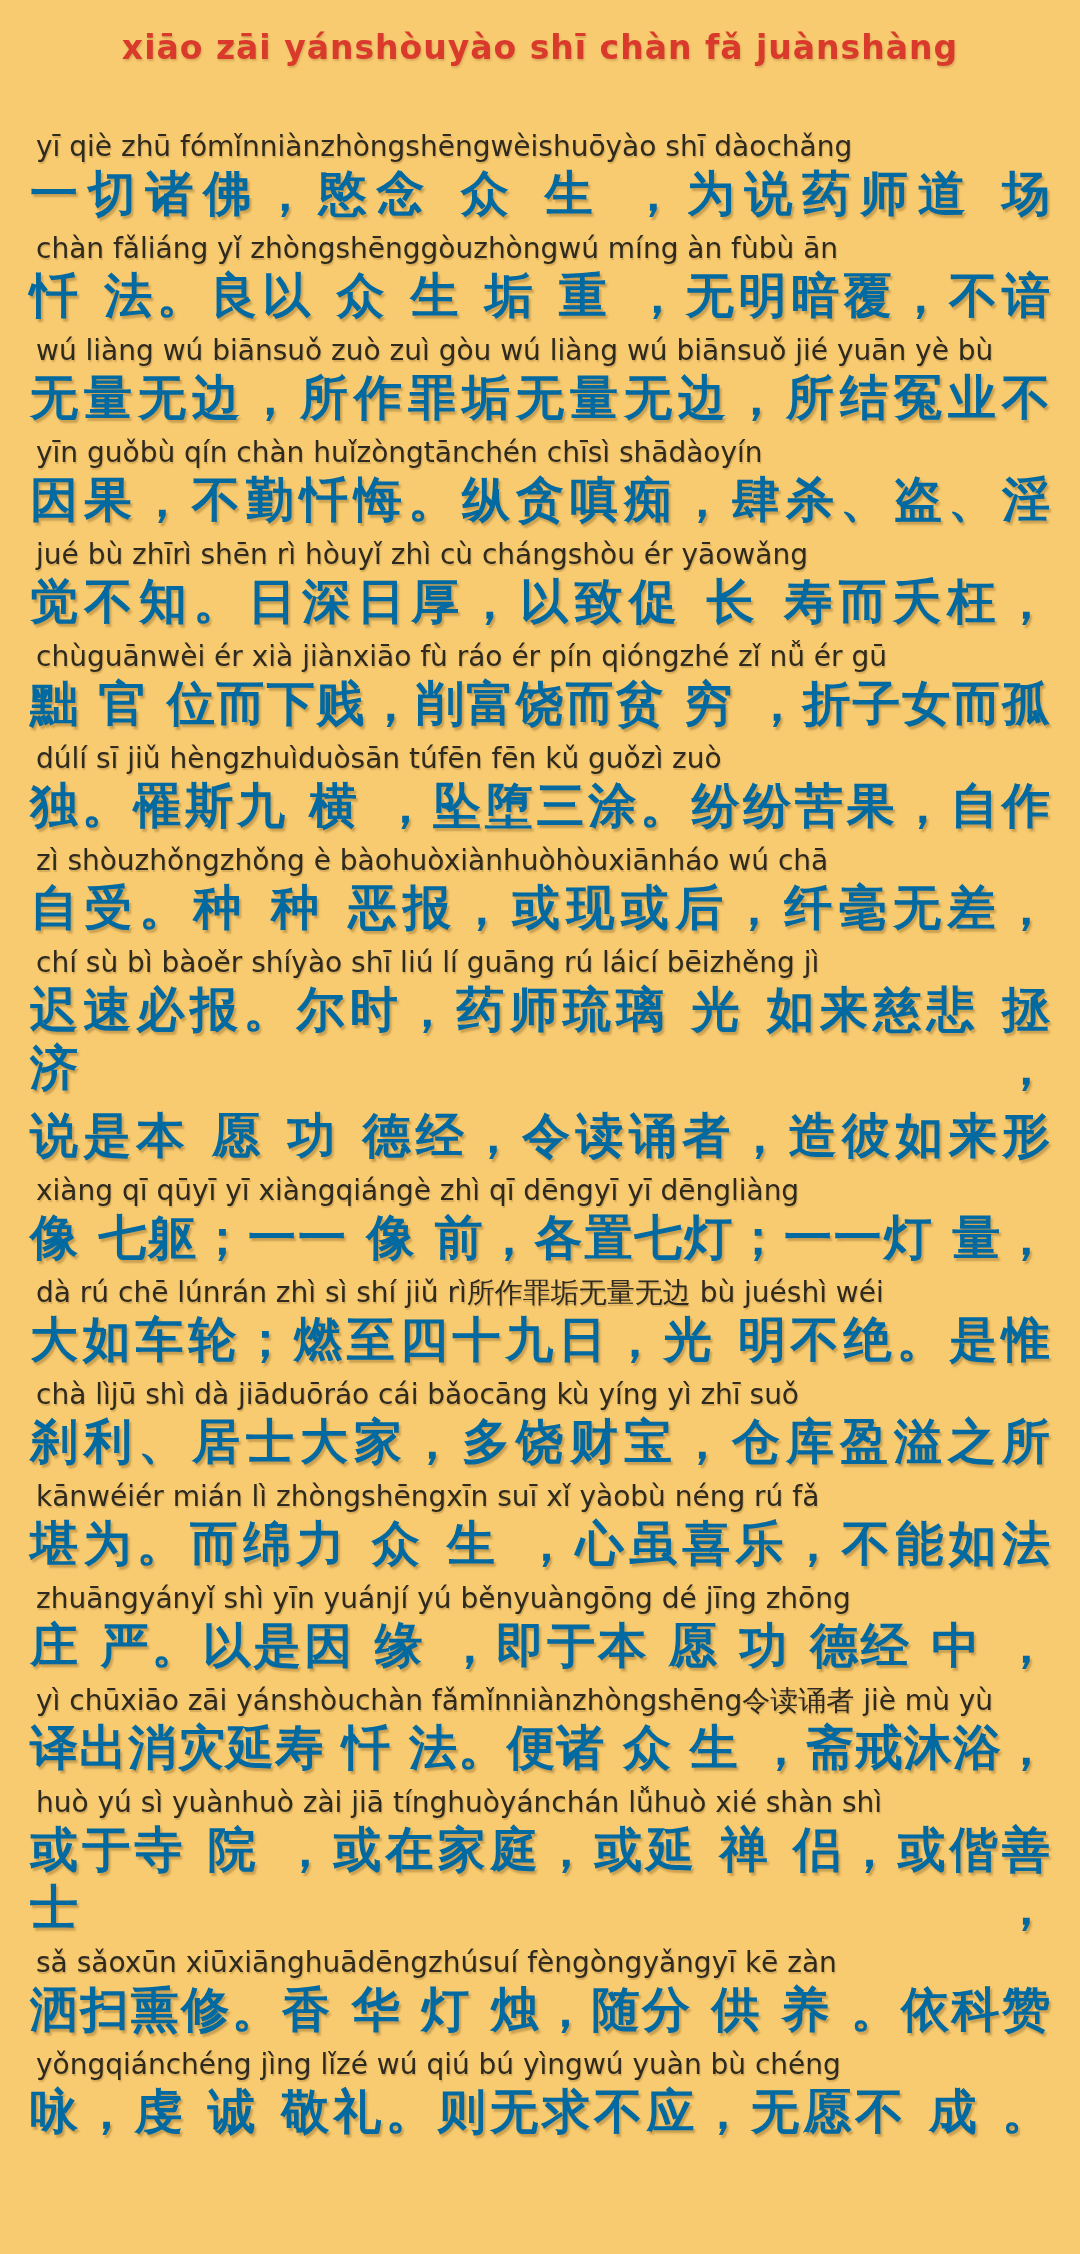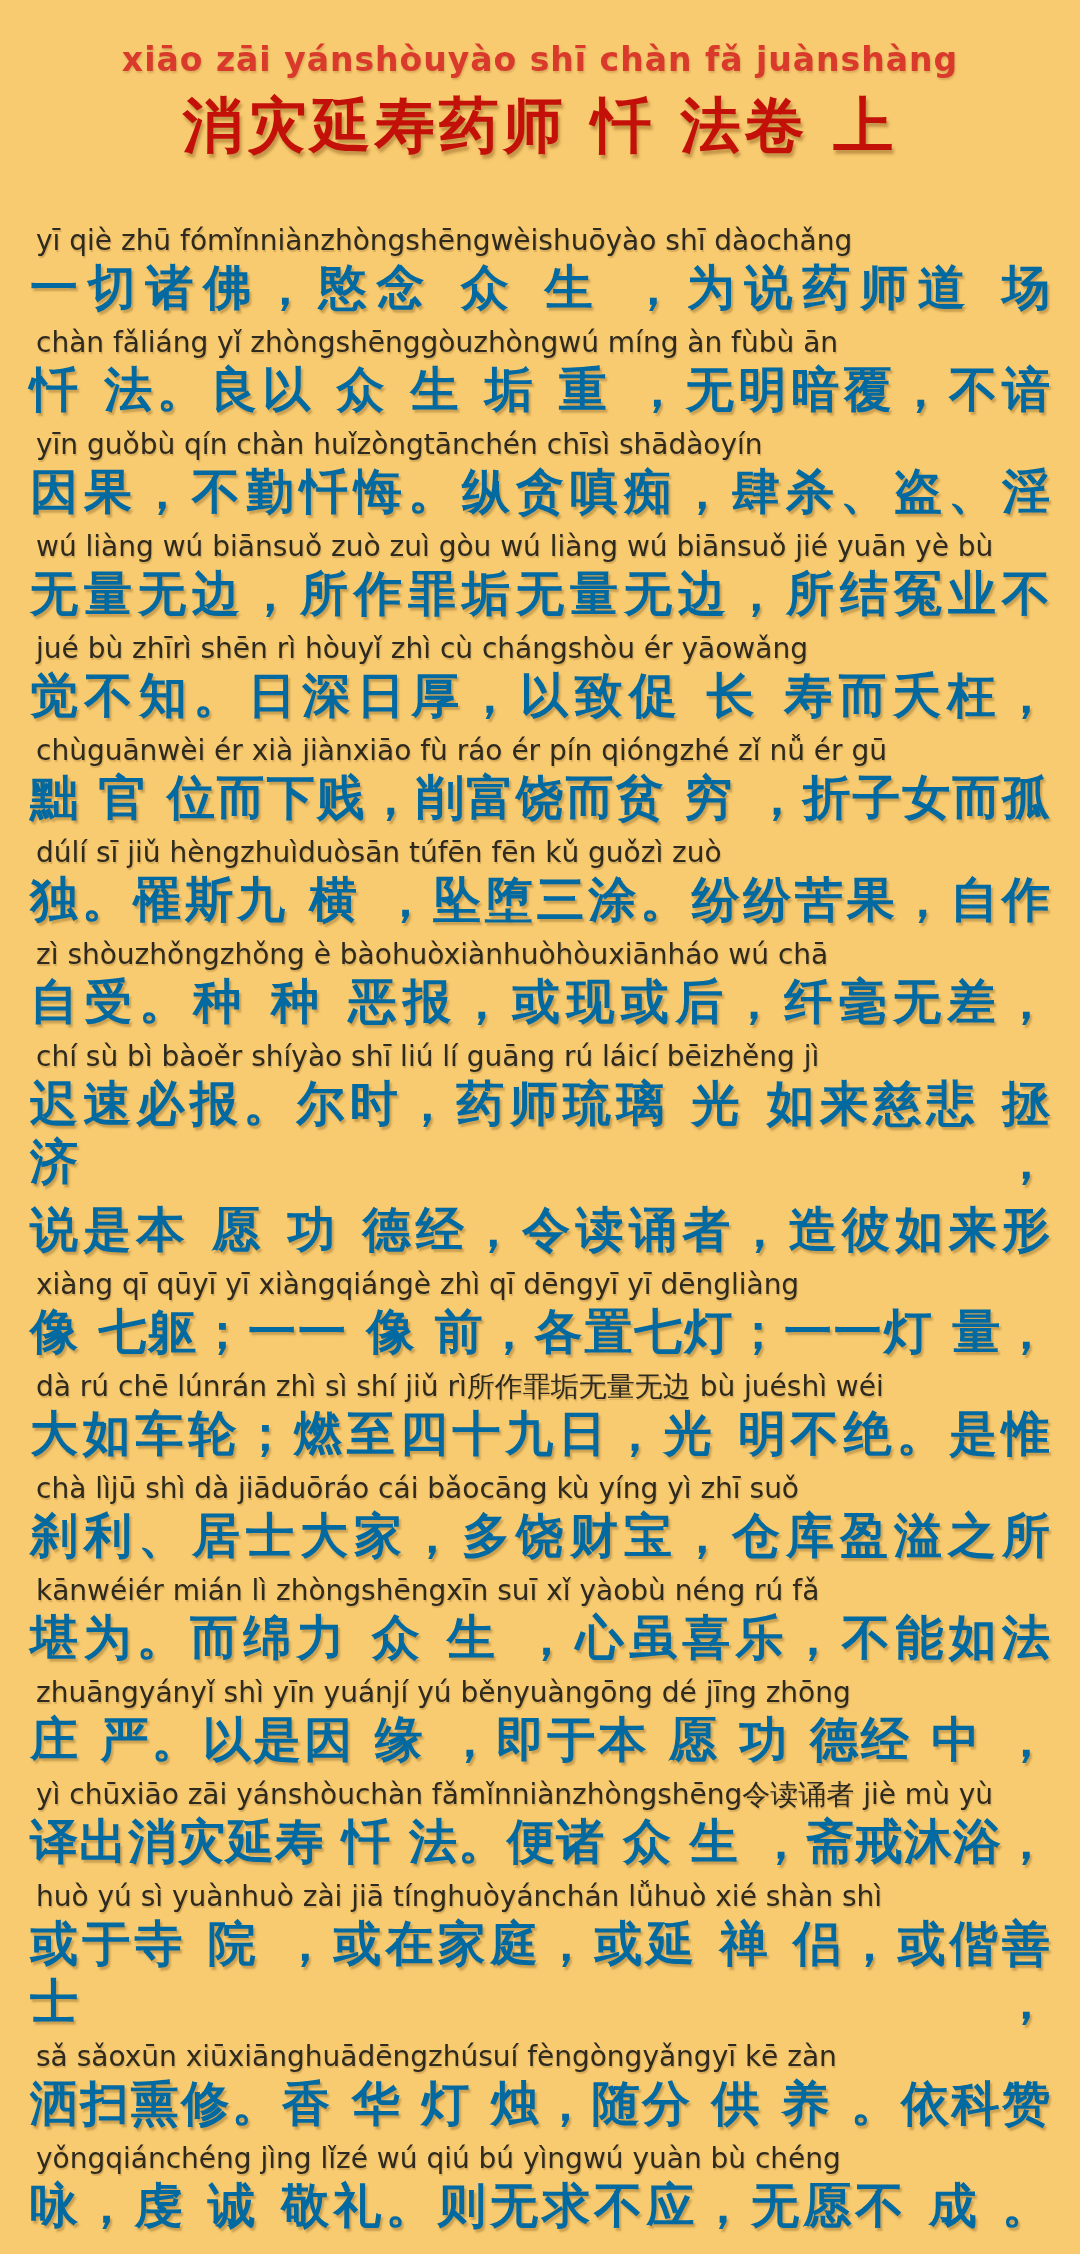--- a/index.html
+++ b/index.html
@@ -4,21 +4,21 @@
 <style>
   html, body { margin: 0; padding: 0; }
   body {
     width: 1080px;
     height: 2254px;
     background: #F8CB70;
     overflow: hidden;
     font-family: "DejaVu Sans", "Liberation Sans", sans-serif;
   }
   .title-block {
-    padding-top: 40px;
+    padding-top: 28px;
     text-align: center;
   }
   .title-pinyin {
     font-size: 33px;
     font-weight: bold;
     color: #D93A2B;
     letter-spacing: 1px;
     line-height: 40px;
     text-shadow: 1px 2px 2px rgba(150,100,40,0.30);
   }
@@ -54,62 +54,61 @@
     text-align: justify;
     text-align-last: justify;
     text-shadow: 2px 3px 2px rgba(135,95,35,0.40);
   }
 </style>
 </head>
 <body>
 
 <header class="title-block">
   <div class="title-pinyin">xiāo zāi yánshòuyào shī chàn fǎ juànshàng</div>
-  <h1 class="title-hanzi">消灾延寿药师 忏 法卷 上</h1>
 </header>
 
 <main class="content">
   <section class="line">
     <div class="pinyin">
         <span>yī qiè zhū fó</span>
         <span>mǐnniànzhòngshēng</span>
         <span>wèishuōyào shī dàochǎng</span>
       </div>
     <div class="hanzi">一切诸佛，愍念 众 生 ，为说药师道 场</div>
   </section>
   <section class="line">
     <div class="pinyin">
         <span>chàn fǎ</span>
         <span>liáng yǐ zhòngshēnggòuzhòng</span>
         <span>wú míng àn fù</span>
         <span>bù ān</span>
       </div>
     <div class="hanzi">忏 法。良以 众 生 垢 重 ，无明暗覆，不谙</div>
+  </section>
+  <section class="line">
+    <div class="pinyin">
+        <span>wú liàng wú biān</span>
+        <span>suǒ zuò zuì gòu wú liàng wú biān</span>
+        <span>suǒ jié yuān yè bù</span>
+      </div>
+    <div class="hanzi">无量无边，所作罪垢无量无边，所结冤业不</div>
   </section>
   <section class="line">
     <div class="pinyin">
         <span>yīn guǒ</span>
         <span>bù qín chàn huǐ</span>
         <span>zòngtānchén chī</span>
         <span>sì shā</span>
         <span>dào</span>
         <span>yín</span>
       </div>
     <div class="hanzi">因果，不勤忏悔。纵贪嗔痴，肆杀、盗、淫</div>
   </section>
   <section class="line">
     <div class="pinyin">
-        <span>wú liàng wú biān</span>
-        <span>suǒ zuò zuì gòu wú liàng wú biān</span>
-        <span>suǒ jié yuān yè bù</span>
-      </div>
-    <div class="hanzi">无量无边，所作罪垢无量无边，所结冤业不</div>
-  </section>
-  <section class="line">
-    <div class="pinyin">
         <span>jué bù zhī</span>
         <span>rì shēn rì hòu</span>
         <span>yǐ zhì cù chángshòu ér yāowǎng</span>
       </div>
     <div class="hanzi">觉不知。日深日厚，以致促 长 寿而夭枉，</div>
   </section>
   <section class="line">
     <div class="pinyin">
         <span>chùguānwèi ér xià jiàn</span>
         <span>xiāo fù ráo ér pín qióng</span>

